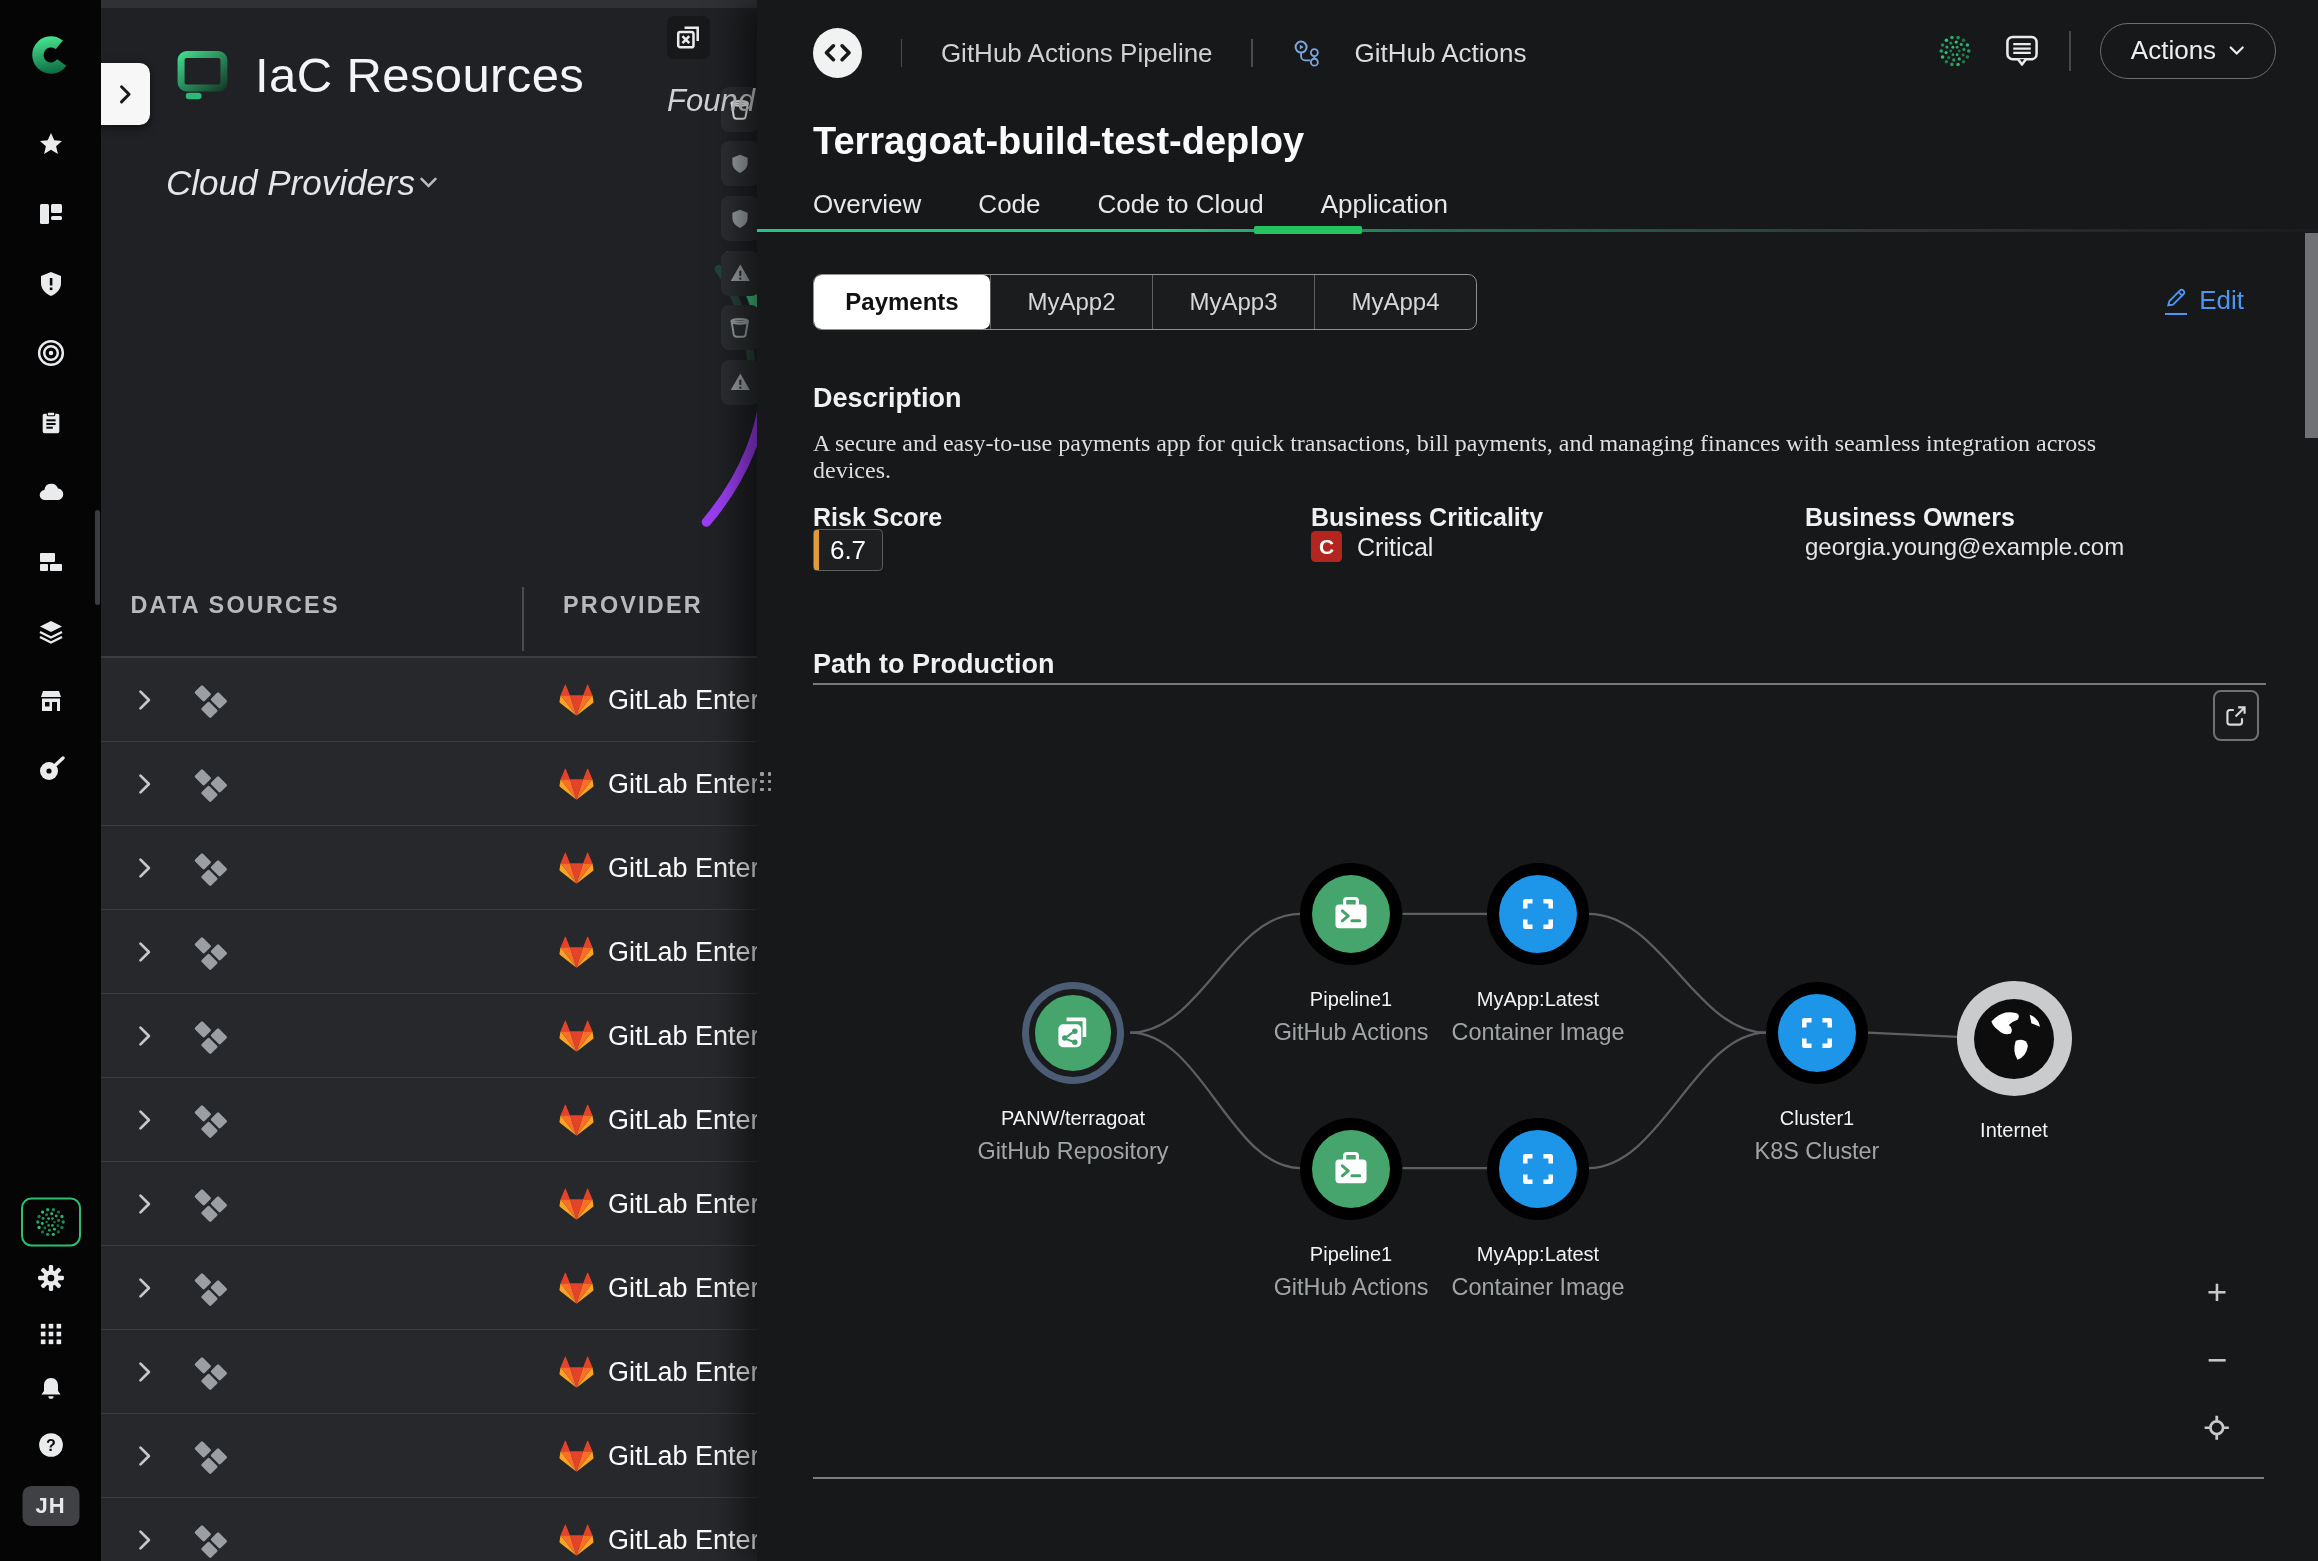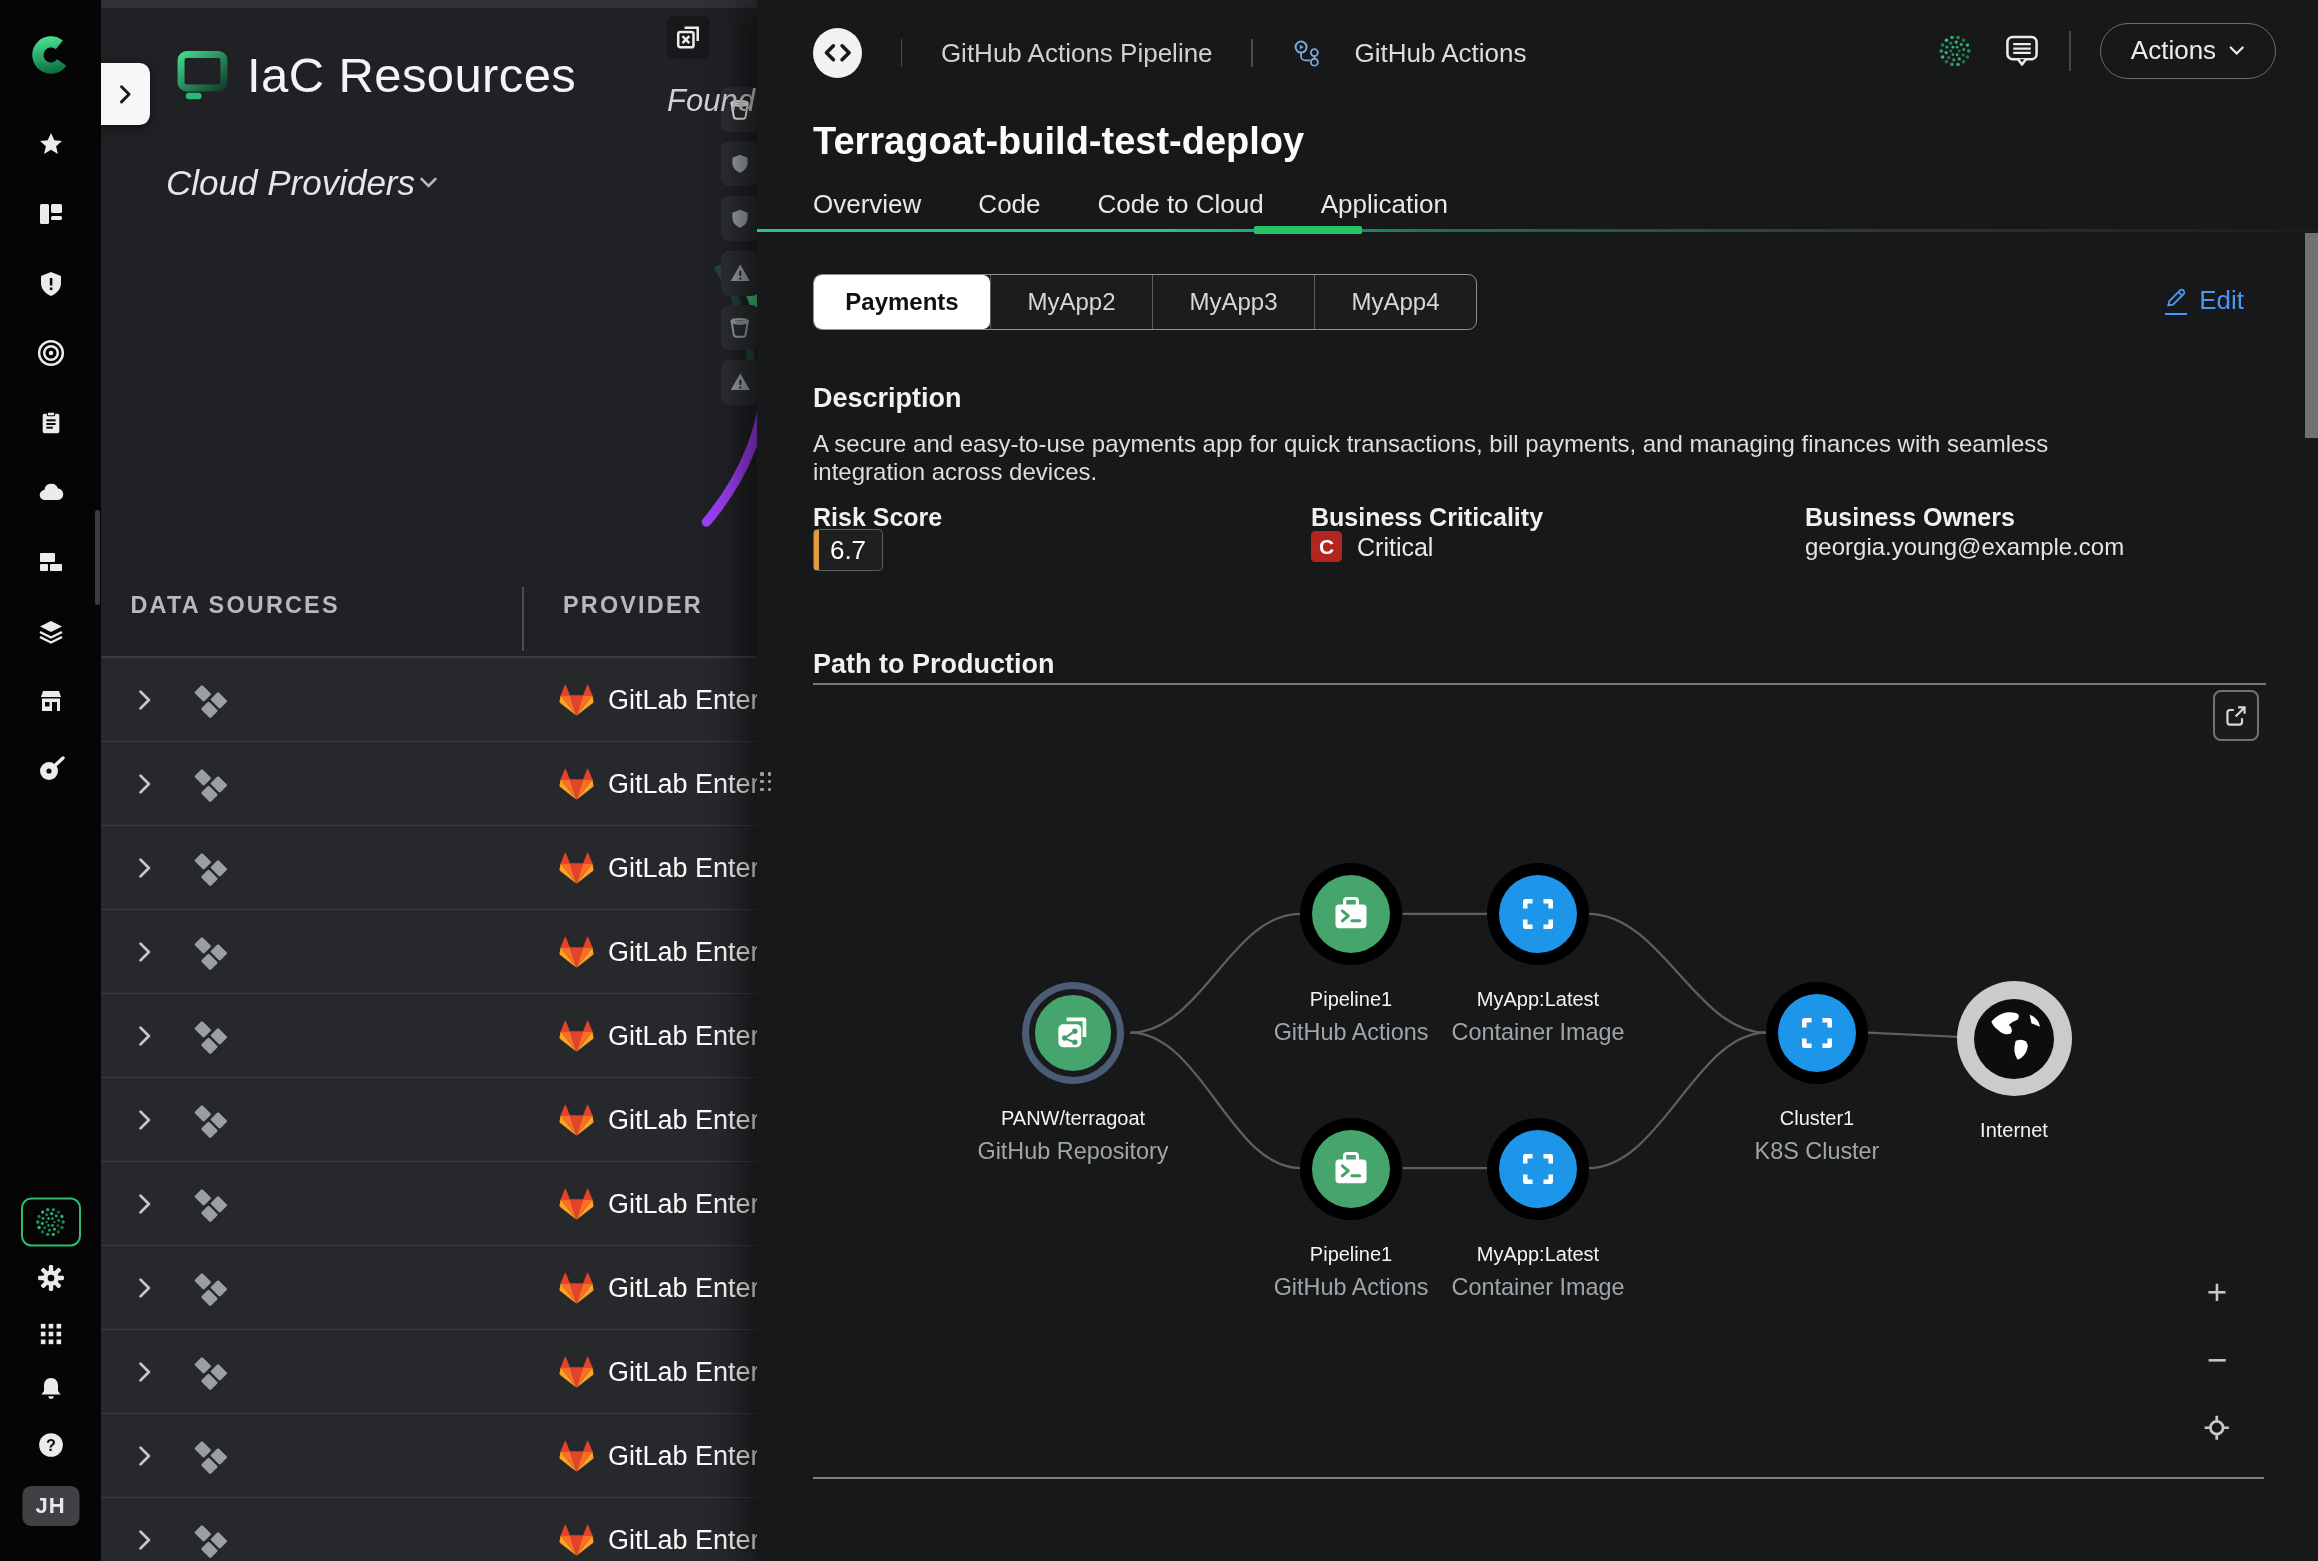--- a/index.html
+++ b/index.html
@@ -14,21 +14,21 @@
   .avatar{width:57px;height:40px;background:#3f4144;border-radius:8.7px;display:flex;align-items:center;justify-content:center;
           font-size:22px;font-weight:bold;letter-spacing:0.9px;color:#e6e8e9;}
   
   .lpage{position:absolute;left:101px;top:0;width:656px;height:1562px;background:#1f2124;overflow:hidden;z-index:10;}
   .lpage .topband{position:absolute;left:0;top:0;width:100%;height:7.8px;background:#2f3134;}
   .expand-btn{position:absolute;left:0;top:63px;width:49px;height:62px;background:#f7f7f7;border-radius:0 10.4px 10.4px 0;
               box-shadow:0 2.6px 8.7px rgba(0,0,0,.55);display:flex;align-items:center;justify-content:center;cursor:pointer;}
   .lp-close{position:absolute;left:566px;top:15.6px;width:43px;height:43px;border-radius:7px;background:#17181a;
             display:flex;align-items:center;justify-content:center;}
   .lp-head{position:absolute;left:73px;top:47px;display:flex;align-items:center;}
-  .lp-title{font-size:49px;font-weight:400;color:#f3f4f5;margin-left:16px;letter-spacing:0.4px;}
+  .lp-title{font-size:49px;font-weight:400;color:#f3f4f5;margin-left:24px;letter-spacing:0.4px;}
   .lp-found{position:absolute;left:566px;top:83px;width:90px;overflow:hidden;font-size:31px;font-style:italic;
             font-weight:300;color:#cfd1d3;white-space:nowrap;}
   .lp-filter{position:absolute;left:65px;top:163px;display:flex;align-items:center;gap:4px;font-size:35px;
              font-style:italic;font-weight:300;color:#e4e6e7;cursor:pointer;}
   .badge-strip{position:absolute;left:620px;top:0;width:38px;height:100%;}
   .badge-tile{position:absolute;left:0;width:38px;height:45px;background:#2b2d30;border-radius:7.8px;
               display:flex;align-items:center;justify-content:center;}
   .arcs{position:absolute;left:0;top:0;z-index:-0;}
   
   .tbl-head{position:absolute;top:592px;left:0;width:656px;height:65px;}
@@ -65,21 +65,21 @@
   .seg{position:absolute;left:56px;top:274px;height:54px;display:flex;border:1.7px solid #8f9193;border-radius:8.7px;
        overflow:hidden;background:#1b1c1e;}
   .seg .s{display:flex;align-items:center;justify-content:center;font-size:24px;color:#d6d7d8;cursor:pointer;
           border-left:1.7px solid #5d5f62;}
   .seg .s:first-child{border-left:none;}
   .seg .s.active{background:#ffffff;color:#111;font-weight:bold;border-radius:7px;}
   .edit-link{position:absolute;right:75px;top:285px;display:flex;align-items:center;gap:12px;color:#4b96f2;
              font-size:26px;cursor:pointer;}
   .edit-link .pu{border-bottom:2.6px solid #4b96f2;padding-bottom:4.3px;}
   .sec-h{position:absolute;left:56px;font-size:27px;font-weight:bold;color:#f0f1f2;}
-  .desc-p{position:absolute;left:56px;top:406px;width:1354px;font-size:24px;color:#dcdedf;}
+  .desc-p{position:absolute;left:56px;top:406px;width:1354px;font-size:24px;color:#dcdedf;font-family:Liberation Serif, serif;}
   .fld-l{position:absolute;top:503px;font-size:25px;font-weight:bold;color:#eff0f1;}
   .risk-box{position:absolute;left:56px;top:529px;width:68px;height:40px;border:1.7px solid #5c5e61;border-radius:4.3px;
             background:#1d1f21;display:flex;align-items:center;justify-content:center;font-size:26px;color:#fff;}
   .risk-box::before{content:"";position:absolute;left:0;top:0;bottom:0;width:5.2px;background:#e09b3d;border-radius:2.6px 0 0 2.6px;}
   .crit-badge{position:absolute;left:554px;top:531px;width:31px;height:31px;background:#b3251f;border-radius:4.3px;
               display:flex;align-items:center;justify-content:center;font-size:21px;font-weight:bold;color:#fff;}
   .crit-txt{position:absolute;left:600px;top:533px;font-size:25px;color:#e9eaeb;}
   .owner-txt{position:absolute;left:1048px;top:533px;font-size:24px;color:#e3e4e5;}
   .path-sep{position:absolute;left:56px;top:683px;width:1453px;height:2.2px;background:#77797b;}
   .expand-ic{position:absolute;left:1456px;top:690px;width:42px;height:47px;border:2.2px solid #6f7174;border-radius:7.8px;

